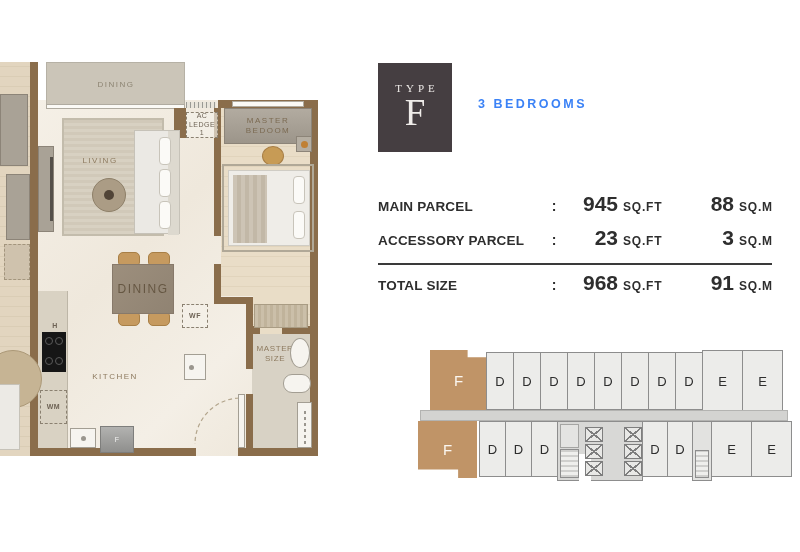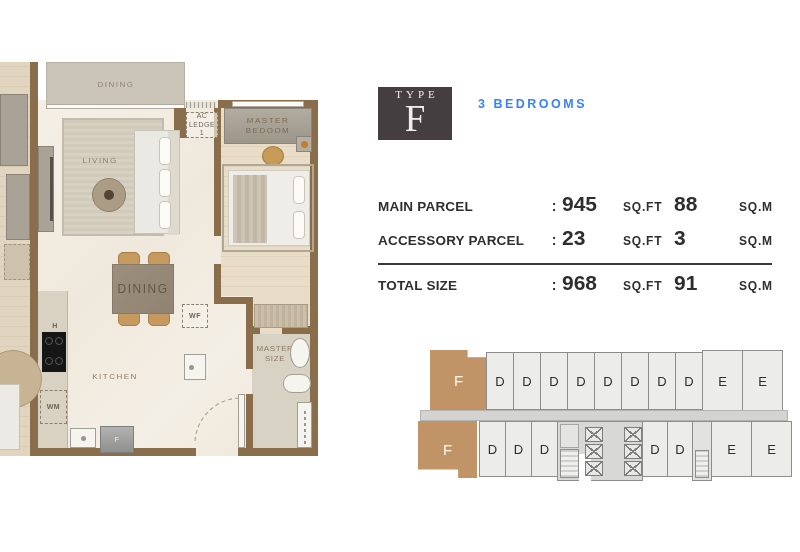--- a/index.html
+++ b/index.html
@@ -16,34 +16,34 @@
   .floor-wood { background:repeating-linear-gradient(0deg,#e2d5bf 0 9px,#dacdb5 9px 10px); }
   .floor-wood-mb { background:repeating-linear-gradient(0deg,#e9ddc7 0 9px,#e1d4bc 9px 10px); }
   .dashed-box { position:absolute; border:1px dashed #8a8070; background:rgba(245,241,233,.65);
     display:flex; align-items:center; justify-content:center; }
   .grey-box { background:#a9a296; border:1px solid #8c8478; }
   .white-fix { background:#f6f4ef; border:1px solid #a39e93; position:absolute; }
   .chair { position:absolute; width:22px; height:15px; background:#c69a5f; border:1px solid #a87f46; border-radius:5px; }
   .pillow { position:absolute; width:12px; height:28px; background:#fbfaf7; border:1px solid #c8c4ba; border-radius:4px; }
 
   
-  #badge { position:absolute; left:378px; top:63px; width:74px; height:53px; background:#453e41;
+  #badge { position:absolute; left:378px; top:63px; width:74px; height:89px; background:#453e41;
     color:#efece9; display:flex; flex-direction:column; align-items:center; justify-content:center;
-    font-family:"Liberation Serif", serif;margin-top:24px; }
+    font-family:"Liberation Serif", serif; }
   #badge .type-word { font-size:11px; letter-spacing:4px; text-indent:4px; }
   #badge .type-letter { font-size:37px; line-height:1.05; }
   #bedbath { position:absolute; left:478px; top:94px; color:#3b82f6; font-size:12.5px;
     font-weight:bold; letter-spacing:2.5px; line-height:21px; }
 
   #size-table { position:absolute; left:378px; top:192px; width:394px; color:#2e2e2e; }
   .size-row { display:grid; grid-template-columns:168px 16px 56px 56px 60px 44px;
     align-items:baseline; height:34px; }
   .size-row .lbl { font-size:13.5px; font-weight:bold; letter-spacing:.2px; }
   .size-row .sep { font-size:14px; font-weight:bold; text-align:center; }
-  .size-row .val { font-size:21px; font-weight:bold; text-align:left; }
+  .size-row .val { font-size:21px; font-weight:bold; text-align:right; }
   .size-row .unit { font-size:12px; font-weight:bold; letter-spacing:.8px; padding-left:5px; }
   #table-divider { height:2px; background:#3a3a3a; margin:3px 0 6px 0; }
 
   
   #keyplan { position:absolute; left:418px; top:345px; width:378px; height:140px; }
   .kp-f { position:absolute; background:#c09467; color:#fbf7f1; display:flex; align-items:center;
     justify-content:center; font-size:15px; }
   .kp-cells { position:absolute; display:flex; }
   .kp-cell { flex:1; background:#ececea; border:1px solid #8d8d8d; margin-left:-1px;
     display:flex; align-items:center; justify-content:center; font-size:13px; color:#2e2e2e; }

